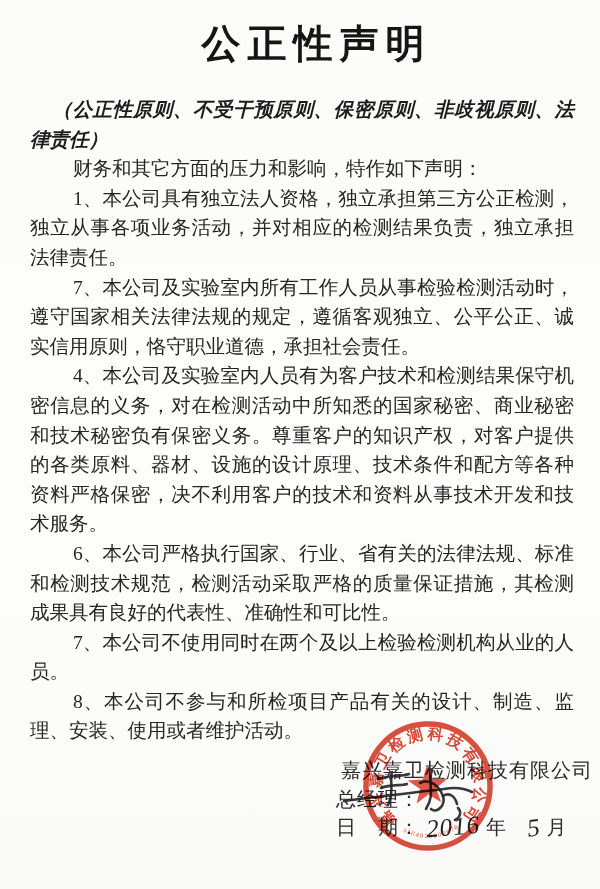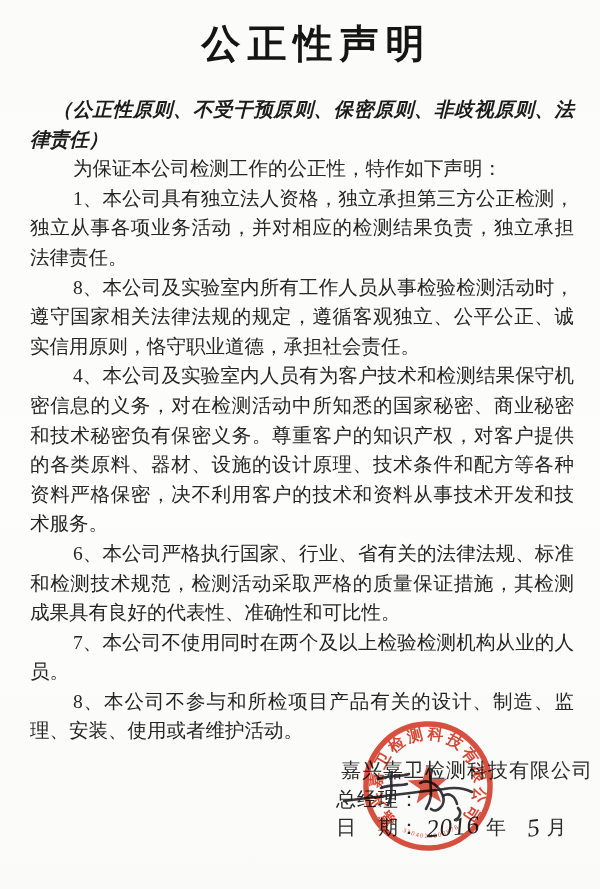--- a/index.html
+++ b/index.html
@@ -63,23 +63,23 @@
 </style>
 </head>
 <body>
 
 <div class="page">
 
   <h1 class="title">公正性声明</h1>
 
   <div class="content">
     <p class="principles">（公正性原则、不受干预原则、保密原则、非歧视原则、法律责任）</p>
-    <p class="indent">为保证本公司检测工作的公正性，特作如下声明：</p>
+    <p class="indent">财务和其它方面的压力和影响，特作如下声明：</p>
     <p class="indent">1、本公司具有独立法人资格，独立承担第三方公正检测，独立从事各项业务活动，并对相应的检测结果负责，独立承担法律责任。</p>
-    <p class="indent">8、本公司及实验室内所有工作人员从事检验检测活动时，遵守国家相关法律法规的规定，遵循客观独立、公平公正、诚实信用原则，恪守职业道德，承担社会责任。</p>
+    <p class="indent">7、本公司及实验室内所有工作人员从事检验检测活动时，遵守国家相关法律法规的规定，遵循客观独立、公平公正、诚实信用原则，恪守职业道德，承担社会责任。</p>
     <p class="indent">4、本公司及实验室内人员有为客户技术和检测结果保守机密信息的义务，对在检测活动中所知悉的国家秘密、商业秘密和技术秘密负有保密义务。尊重客户的知识产权，对客户提供的各类原料、器材、设施的设计原理、技术条件和配方等各种资料严格保密，决不利用客户的技术和资料从事技术开发和技术服务。</p>
     <p class="indent">6、本公司严格执行国家、行业、省有关的法律法规、标准和检测技术规范，检测活动采取严格的质量保证措施，其检测成果具有良好的代表性、准确性和可比性。</p>
     <p class="indent">7、本公司不使用同时在两个及以上检验检测机构从业的人员。</p>
     <p class="indent">8、本公司不参与和所检项目产品有关的设计、制造、监理、安装、使用或者维护活动。</p>
   </div>
 
   <div class="sig-line sig-company">嘉兴嘉卫检测科技有限公司</div>
 
   <div class="sig-line sig-role">
     <span>总经理：</span>

